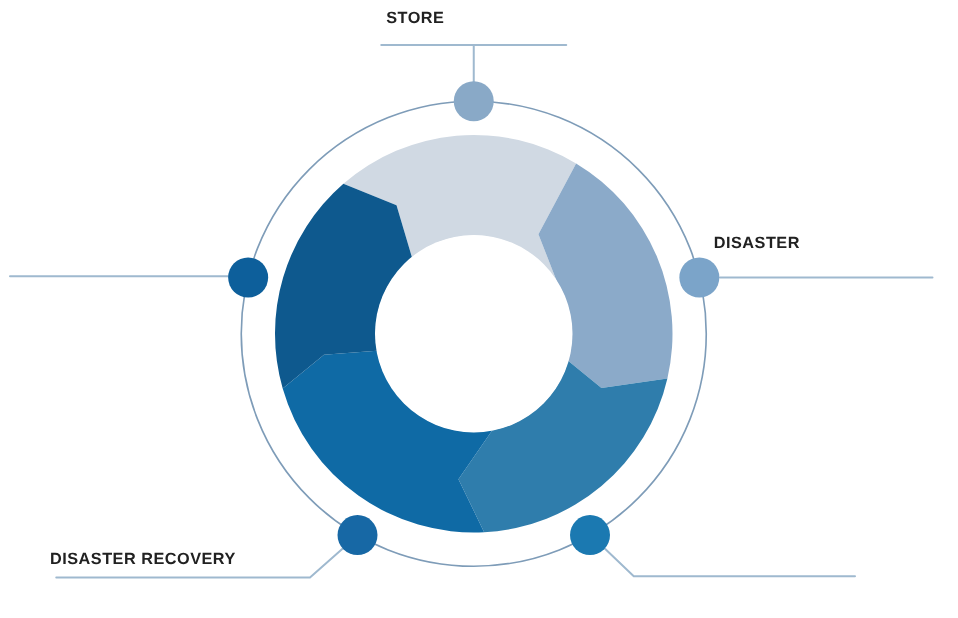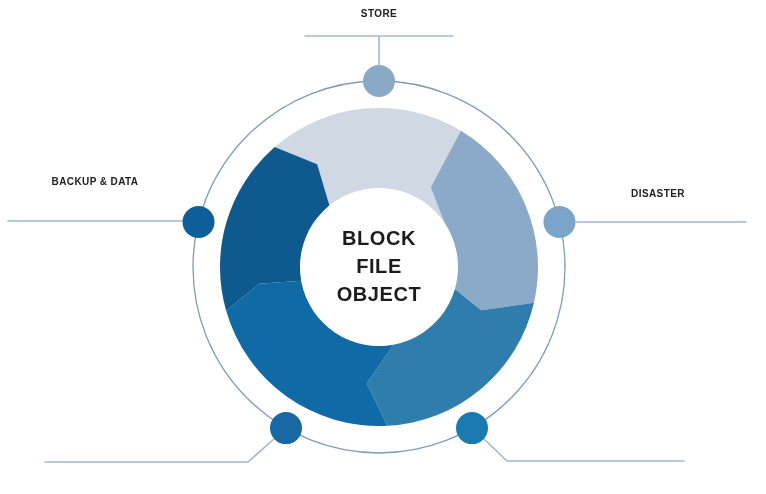--- a/index.html
+++ b/index.html
@@ -2,22 +2,22 @@
 <html><head>
 <meta charset="utf-8">
 <style>
   html,body{margin:0;padding:0;background:#fff;}
   .stage{
     position:relative;width:766px;height:494px;background:#ffffff;overflow:hidden;
     font-family:"Liberation Sans",sans-serif;
   }
   .stage svg{position:absolute;left:0;top:0;}
   .node-label{
-    position:absolute;font-weight:bold;font-size:10px;letter-spacing:.4px;
-    color:#212121;text-align:center;line-height:21px;white-space:nowrap;
+    position:absolute;font-weight:bold;font-size:13px;letter-spacing:.4px;
+    color:#212121;line-height:21px;white-space:nowrap;
   }
   .label-store{left:309px;top:3px;width:140px;}
   .label-mobility{left:571px;top:183px;width:174px;}
   .label-backup{left:6px;top:171px;width:178px;white-space:normal;}
   .label-disaster{left:40px;top:436px;width:212px;}
   .label-automation{left:520px;top:427px;width:185px;}
   .center-text{
     position:absolute;left:289px;top:224px;width:180px;text-align:center;
     font-weight:bold;font-size:20px;line-height:28px;letter-spacing:.6px;color:#1c1c1c;
   }
@@ -60,24 +60,21 @@
 
   <div class="node-label label-store">
     <span>STORE</span>
   </div>
 
   <div class="node-label label-mobility">
     <span>DISASTER</span>
   </div>
 
   <div class="node-label label-backup">
-    <div>BACKUP &amp; DATA</div>
+  </div>
+
+  <div class="node-label label-disaster">
+    <span>DISASTER RECOVERY</span>
   </div>
 
 
 
-  <div class="center-text">
-    <div>BLOCK</div>
-    <div>FILE</div>
-    <div>OBJECT</div>
-  </div>
-
 </div>
 
 </body></html>

